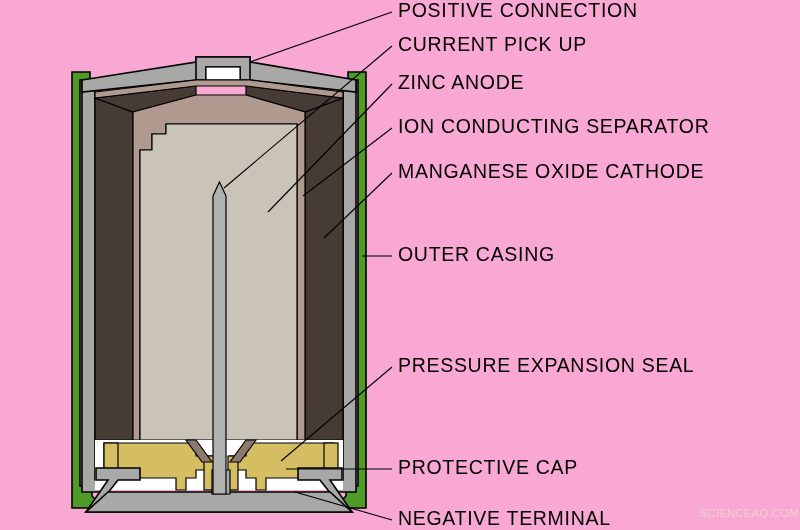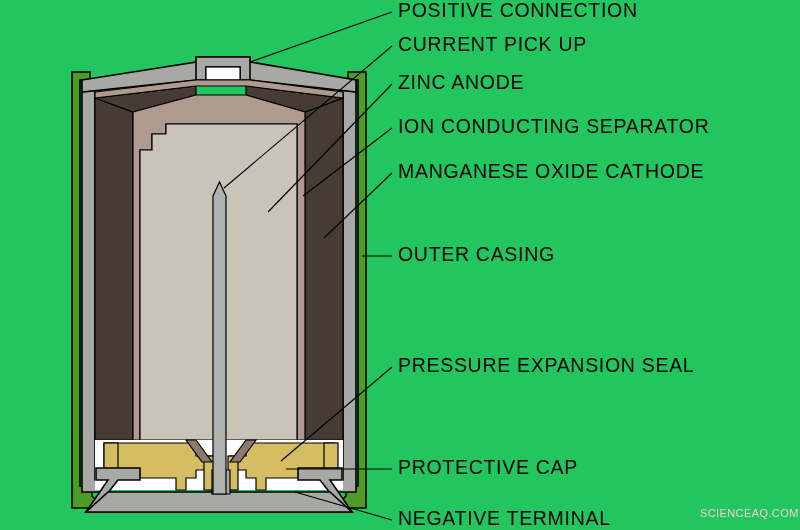--- a/index.html
+++ b/index.html
@@ -4,21 +4,21 @@
 <style>
   html, body {
     margin: 0;
     padding: 0;
     background: #ffffff;
   }
   #page {
     position: relative;
     width: 800px;
     height: 530px;
-    background: #22c55e;
+    background: #f9a8d4;
     overflow: hidden;
     font-family: "Liberation Sans", sans-serif;
   }
   #diagram-svg {
     position: absolute;
     left: 0;
     top: 0;
     width: 800px;
     height: 530px;
   }

